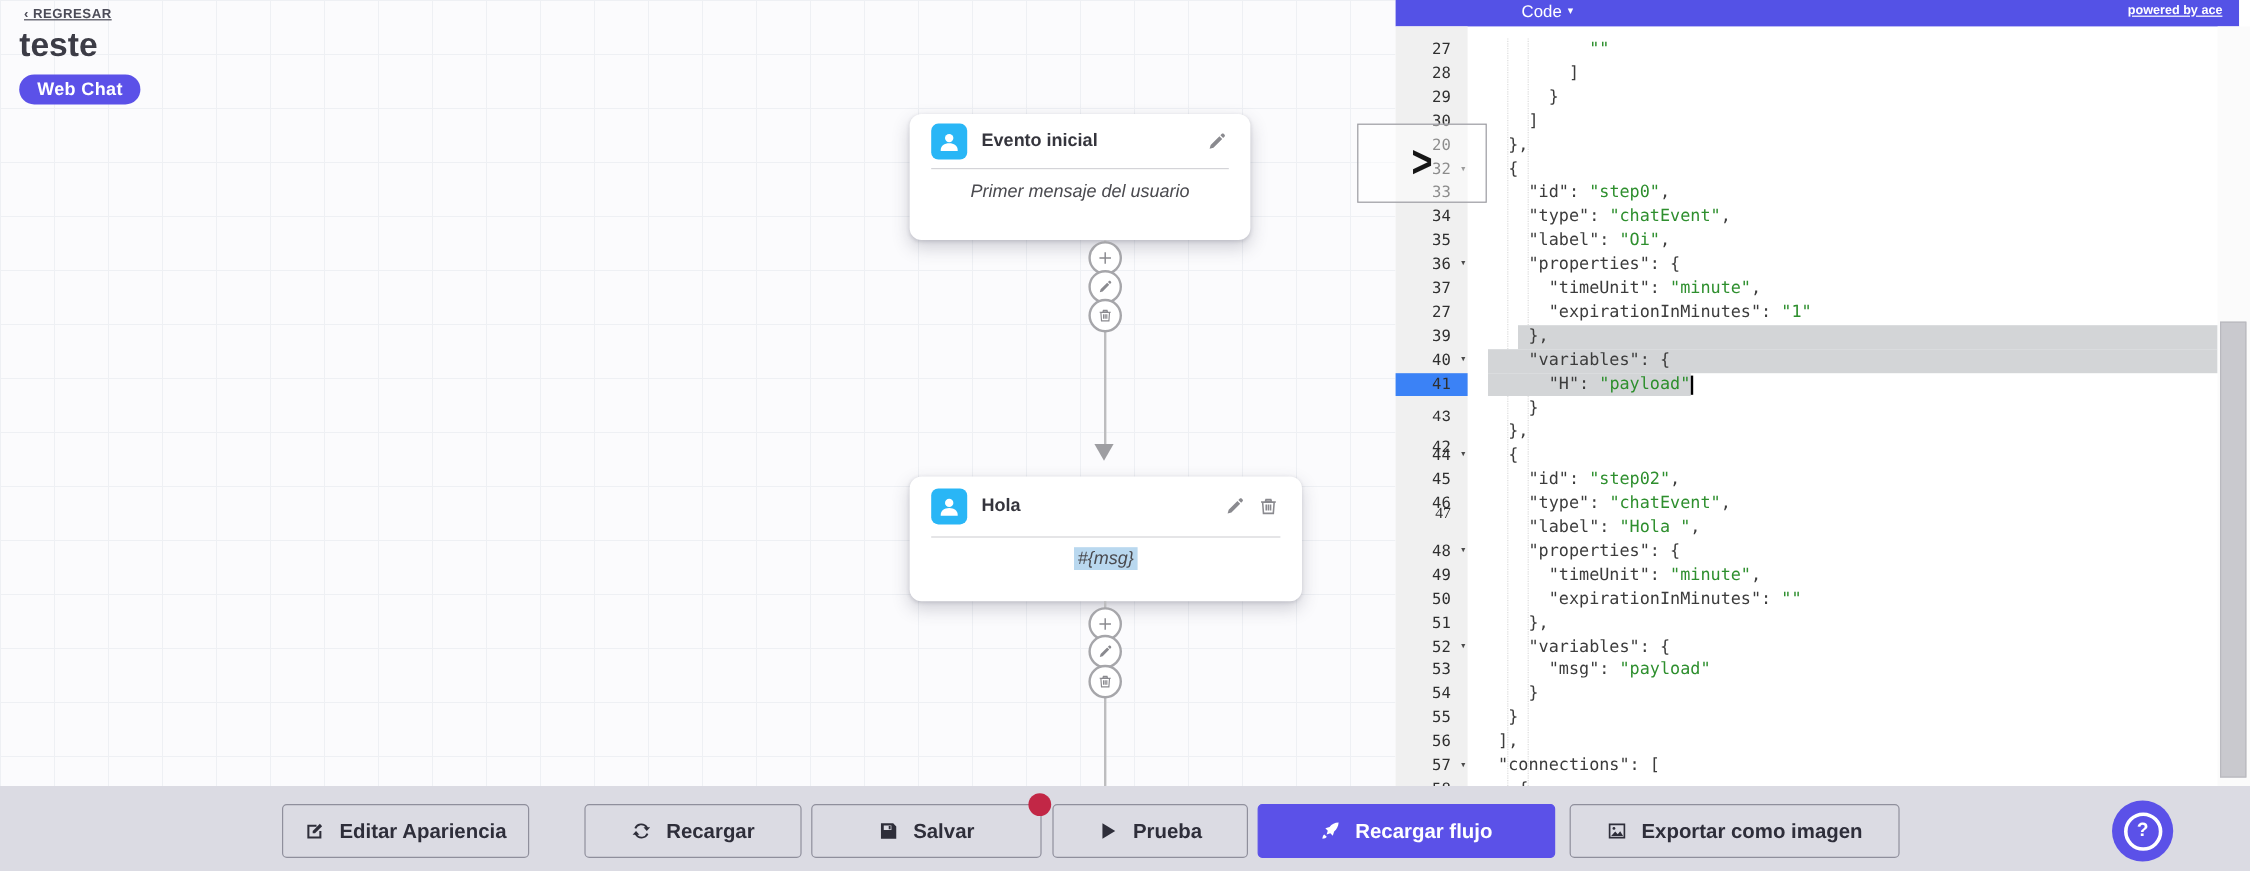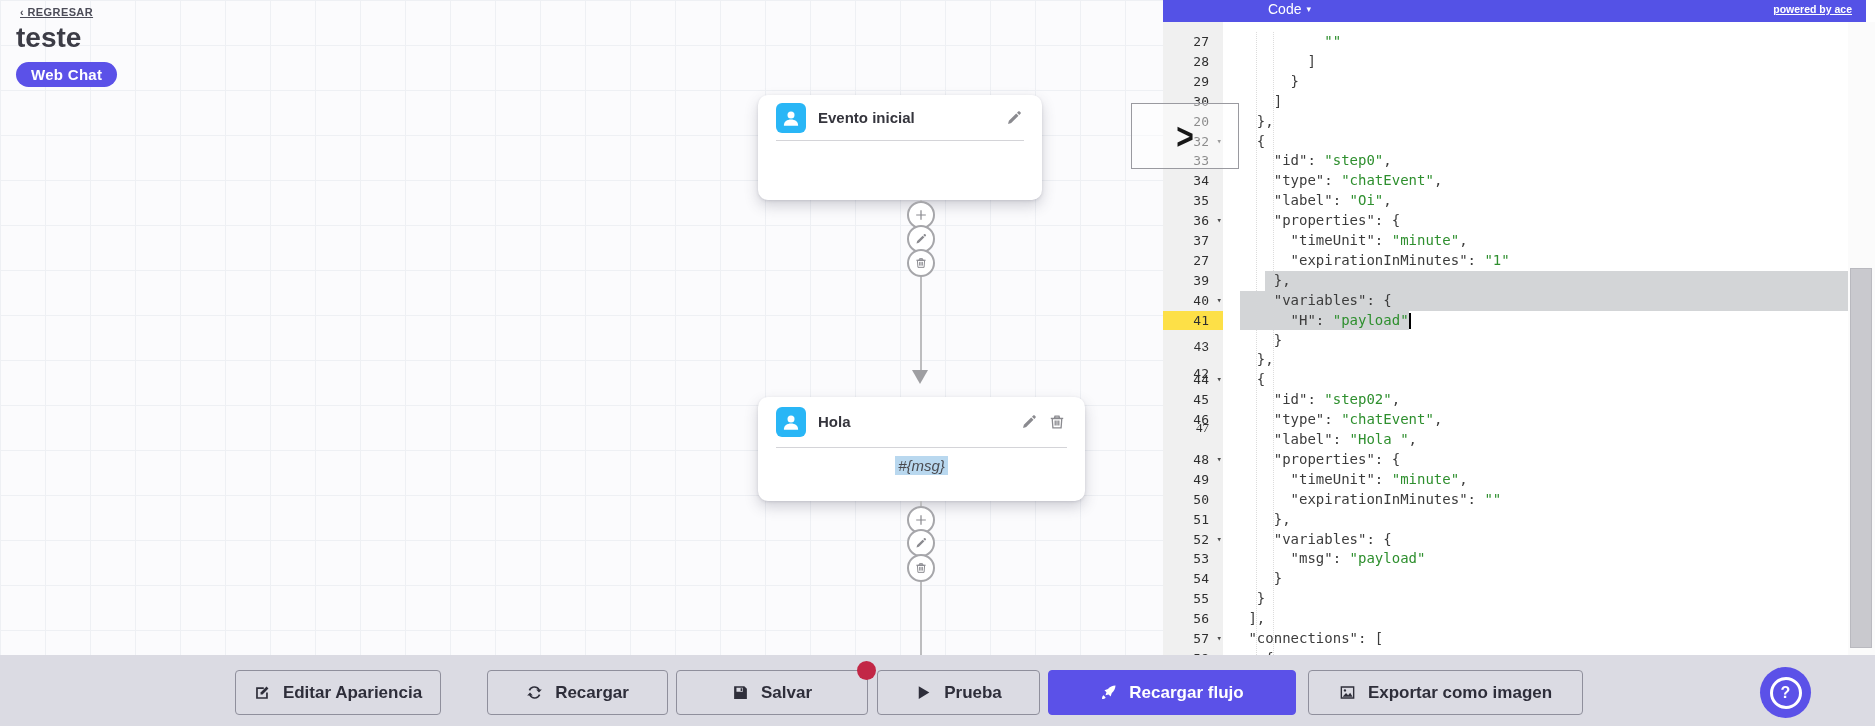--- a/index.html
+++ b/index.html
@@ -42,21 +42,21 @@
   
   #editor{position:absolute;left:1163px;top:0;width:712px;height:655px;background:#fff;}
   #ed-header{position:absolute;left:0;top:0;width:703px;height:22px;background:#5452e6;}
   #mode-select{position:absolute;left:105px;top:1px;color:#fff;font-size:14px;cursor:pointer;}
   #mode-select .caret{font-size:9px;vertical-align:2px;margin-left:5px;}
   #powered{position:absolute;right:14px;top:3px;color:#fff;font-size:10.5px;font-weight:bold;
     text-decoration:underline;cursor:pointer;}
   #gutter{position:absolute;left:0;top:22px;width:60px;height:633px;background:#f0f0f0;}
   .grow{position:absolute;left:0;width:60px;height:19.9px;font:13px "DejaVu Sans Mono",monospace;
     color:#2f2f2f;text-align:right;box-sizing:border-box;padding-right:14px;line-height:19.9px;}
-  .grow.active{background:#fde047;}
+  .grow.active{background:#3b82f6;}
   .grow .fold{position:absolute;right:1px;top:0;font-size:9px;color:#4a4a4a;cursor:pointer;}
   #code-view{position:absolute;left:60px;top:22px;width:625px;height:633px;overflow:hidden;
     font:14px "DejaVu Sans Mono",monospace;}
   .iguide{position:absolute;top:10px;height:629px;border-left:1px dotted #dcdcdc;}
   .code-line{position:absolute;left:17px;right:0;height:19.9px;line-height:19.9px;
     white-space:pre;color:#3c3c3c;}
   .code-line .txt{position:relative;z-index:2;}
   .code-line .s{color:#2e8f2e;}
   .code-line .sel{position:absolute;top:0;height:100%;background:#d3d5d7;z-index:1;}
   .code-line .cursor{position:absolute;top:2px;width:2px;height:16px;background:#000;z-index:3;}
@@ -93,20 +93,21 @@
           <svg width="20" height="20" viewBox="0 0 24 24">
             <circle cx="12" cy="8.5" r="4.2" fill="#fff"></circle>
             <path d="M3.5 20.5c0-4.2 3.8-6.8 8.5-6.8s8.5 2.6 8.5 6.8v.8h-17z" fill="#fff"></path>
           </svg>
         </div>
       <div class="ntitle" style="top:13.5px">Evento inicial</div>
       <span class="naction" style="right:20px;top:14.5px"><svg width="16" height="16" viewBox="0 0 16 16">
             <path fill="#8a8a8f" d="M2 14l.9-3.2L10.2 3.5l2.3 2.3L5.2 13.1 2 14zm9-11.3l1.2-1.2c.4-.4 1.1-.4 1.5 0l.8.8c.4.4.4 1.1 0 1.5l-1.2 1.2-2.3-2.3z"></path>
           </svg></span>
       <div class="ndivider" style="top:45px"></div>
+      <div class="nbody" style="top:56px">Primer mensaje del usuario</div>
       </div>
       <div class="node" style="left: 758px; top: 397px; width: 327px; height: 104px;">
       <div class="nicon" style="top:10px">
           <svg width="20" height="20" viewBox="0 0 24 24">
             <circle cx="12" cy="8.5" r="4.2" fill="#fff"></circle>
             <path d="M3.5 20.5c0-4.2 3.8-6.8 8.5-6.8s8.5 2.6 8.5 6.8v.8h-17z" fill="#fff"></path>
           </svg>
         </div>
       <div class="ntitle" style="top:16px">Hola</div>
       <span class="naction" style="right:48px;top:17px"><svg width="16" height="16" viewBox="0 0 16 16">

